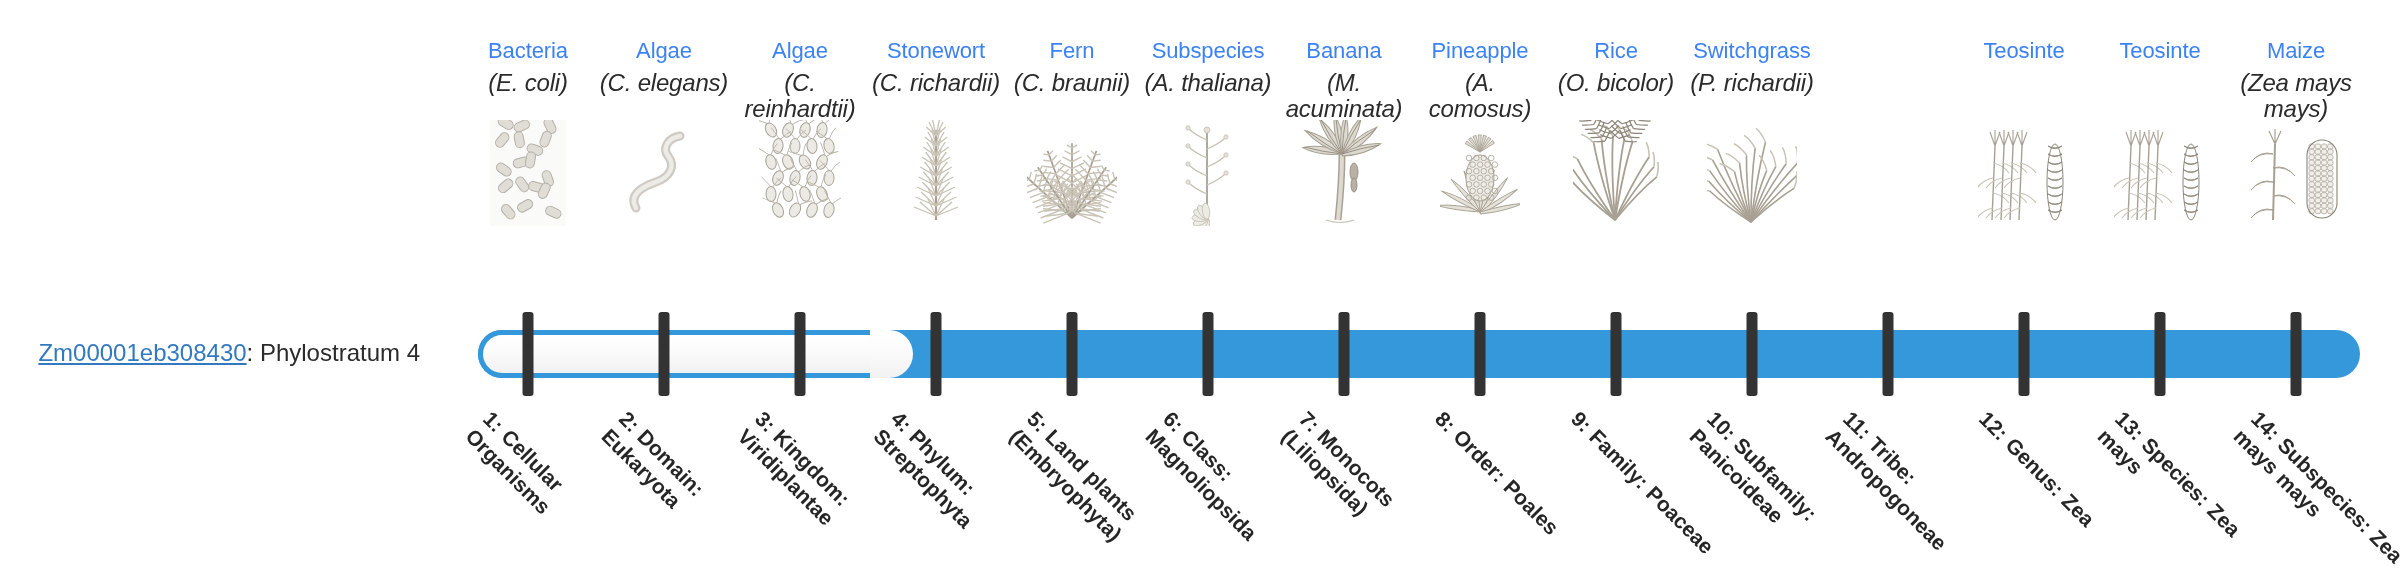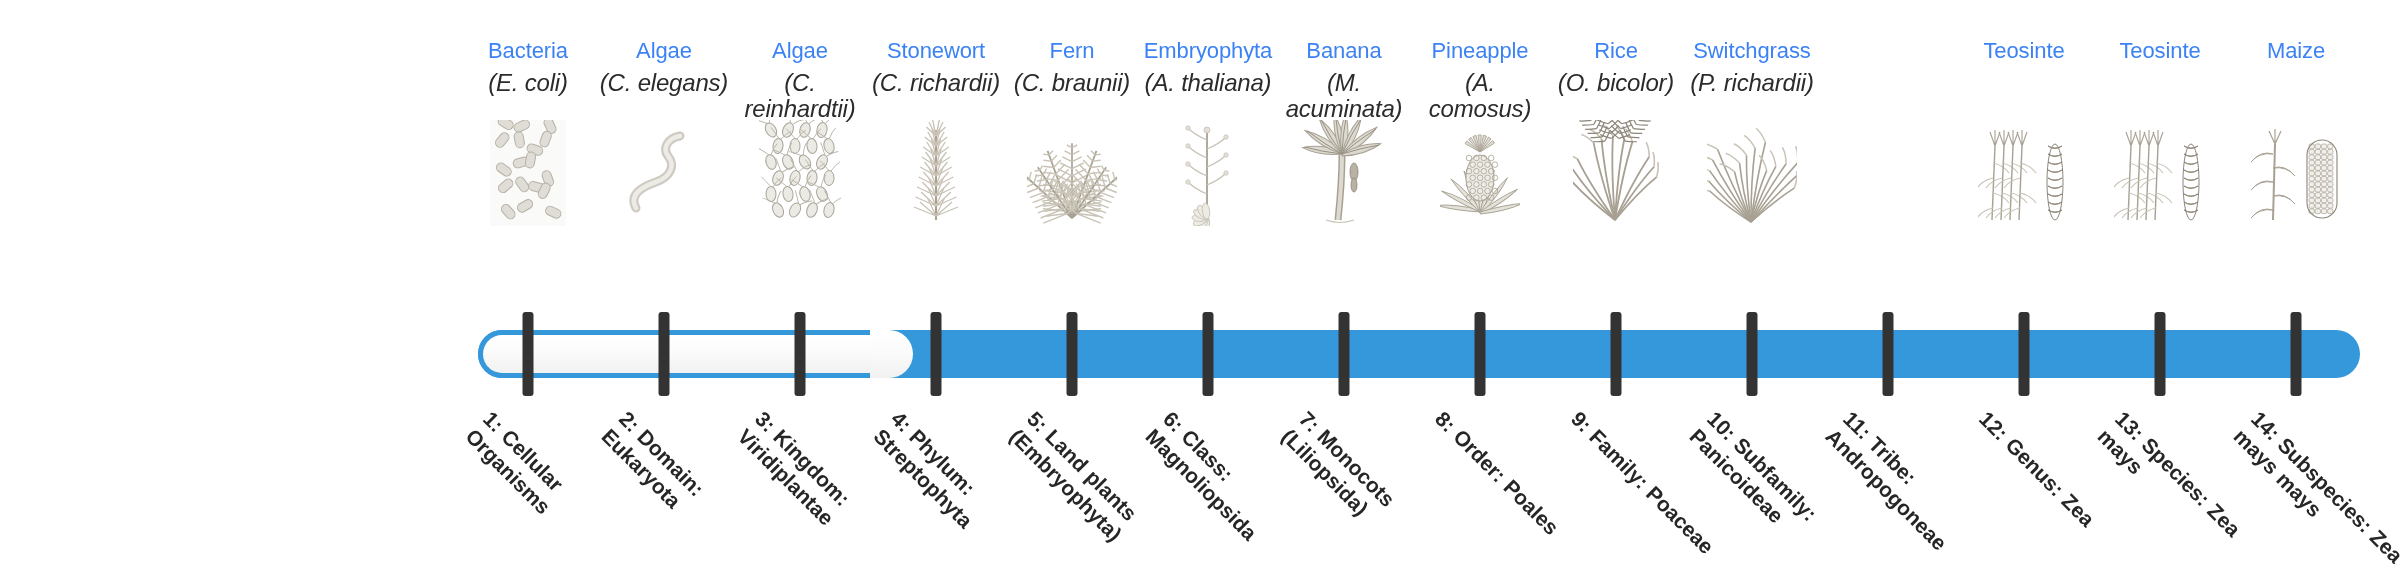--- a/index.html
+++ b/index.html
@@ -149,20 +149,23 @@
       -1.6px 0 0 #fff, 1.6px 0 0 #fff, 0 -1.6px 0 #fff, 0 1.6px 0 #fff;
     white-space: normal;
     word-spacing: 1px;
   }
 </style>
 </head>
 <body>
 
 <div id="stage">
 
+  <div class="gene-label">
+    <span class="gene-link">Zm00001eb308430</span><span class="gene-suffix">: Phylostratum 4</span>
+  </div>
 
   <div id="species-row">
       <div class="species-col" style="left: 0px;">
         <div class="common-name">Bacteria</div>
         <div class="latin-name">(E. coli)</div>
         <div class="organism-art">
           <svg width="76" height="106" viewBox="0 0 76 106">
             <rect width="76" height="106" fill="#fafaf9"></rect>
             <g transform="translate(8,6) rotate(32)">
               <rect x="-3" y="-11" width="16" height="9" rx="4.5" fill="#e0ddd6" stroke="#b4b0a6" stroke-width="1"></rect>
@@ -464,21 +467,21 @@
               <path d="M0 -34.56000000000001 l-12 -6 M0 -34.56000000000001 l12 -6" stroke="#c9c3b6" stroke-width="1.4" fill="none"></path>
               <path d="M0 -40.32000000000001 l-10.2 -5.1 M0 -40.32000000000001 l10.2 -5.1" stroke="#c9c3b6" stroke-width="1.4" fill="none"></path>
               <path d="M0 -46.080000000000005 l-8.4 -4.2 M0 -46.080000000000005 l8.4 -4.2" stroke="#c9c3b6" stroke-width="1.4" fill="none"></path>
               <path d="M0 -51.84 l-6.6 -3.3 M0 -51.84 l6.6 -3.3" stroke="#c9c3b6" stroke-width="1.4" fill="none"></path>
               <path d="M0 -57.6 l-4.8 -2.4 M0 -57.6 l4.8 -2.4" stroke="#c9c3b6" stroke-width="1.4" fill="none"></path>
             </g>
           </svg>
         </div>
       </div>
       <div class="species-col" style="left: 680px;">
-        <div class="common-name">Embryophyta</div>
+        <div class="common-name">Subspecies</div>
         <div class="latin-name">(A. thaliana)</div>
         <div class="organism-art">
           <svg width="78" height="106" viewBox="0 0 78 106">
             <path d="M38 98 L38 12" stroke="#a8a193" stroke-width="1.8"></path>
             <path d="M38 74 q-12 -5 -18 -11" stroke="#c9c3b6" stroke-width="1.3" fill="none"></path>
             <circle cx="19" cy="62" r="2.2" fill="#e4e1da" stroke="#c9c3b6" stroke-width="0.8"></circle>
             <path d="M38 65 q12 -5 18 -11" stroke="#c9c3b6" stroke-width="1.3" fill="none"></path>
             <circle cx="57" cy="53" r="2.2" fill="#e4e1da" stroke="#c9c3b6" stroke-width="0.8"></circle>
             <path d="M38 56 q-12 -5 -18 -11" stroke="#c9c3b6" stroke-width="1.3" fill="none"></path>
             <circle cx="19" cy="44" r="2.2" fill="#e4e1da" stroke="#c9c3b6" stroke-width="0.8"></circle>
@@ -916,20 +919,21 @@
               <path d="M70 74 q7 4 14 0 q-7 5 -14 0z" fill="#d6d1c5" stroke="#8c8578" stroke-width="0.9"></path>
               <path d="M70 82 q7 4 14 0 q-7 5 -14 0z" fill="#d6d1c5" stroke="#8c8578" stroke-width="0.9"></path>
               <path d="M70 90 q7 4 14 0 q-7 5 -14 0z" fill="#d6d1c5" stroke="#8c8578" stroke-width="0.9"></path>
               <ellipse cx="77" cy="62" rx="8" ry="38" fill="none" stroke="#8c8578" stroke-width="1"></ellipse>
             </g>
           </svg>
         </div>
       </div>
       <div class="species-col" style="left: 1768px;">
         <div class="common-name">Maize</div>
+        <div class="latin-name">(Zea mays mays)</div>
         <div class="organism-art">
           <svg width="98" height="106" viewBox="0 0 98 106">
             <path d="M26 100 L28 24" stroke="#a8a193" stroke-width="2"></path>
             <path d="M26 90 q-14 -2 -22 8 q10 -12 22 -8 z" fill="#eae7df" stroke="#a8a193" stroke-width="1"></path>
             <path d="M26 76 q14 -2 22 8 q-10 -12 -22 -8 z" fill="#eae7df" stroke="#a8a193" stroke-width="1"></path>
             <path d="M26 62 q-14 -2 -22 8 q10 -12 22 -8 z" fill="#eae7df" stroke="#a8a193" stroke-width="1"></path>
             <path d="M26 48 q14 -2 22 8 q-10 -12 -22 -8 z" fill="#eae7df" stroke="#a8a193" stroke-width="1"></path>
             <path d="M26 34 q-14 -2 -22 8 q10 -12 22 -8 z" fill="#eae7df" stroke="#a8a193" stroke-width="1"></path>
             <path d="M28 24 l-6 -13 M28 24 l0 -15 M28 24 l6 -13" stroke="#a8a193" stroke-width="1.2" fill="none"></path>
             <g>

